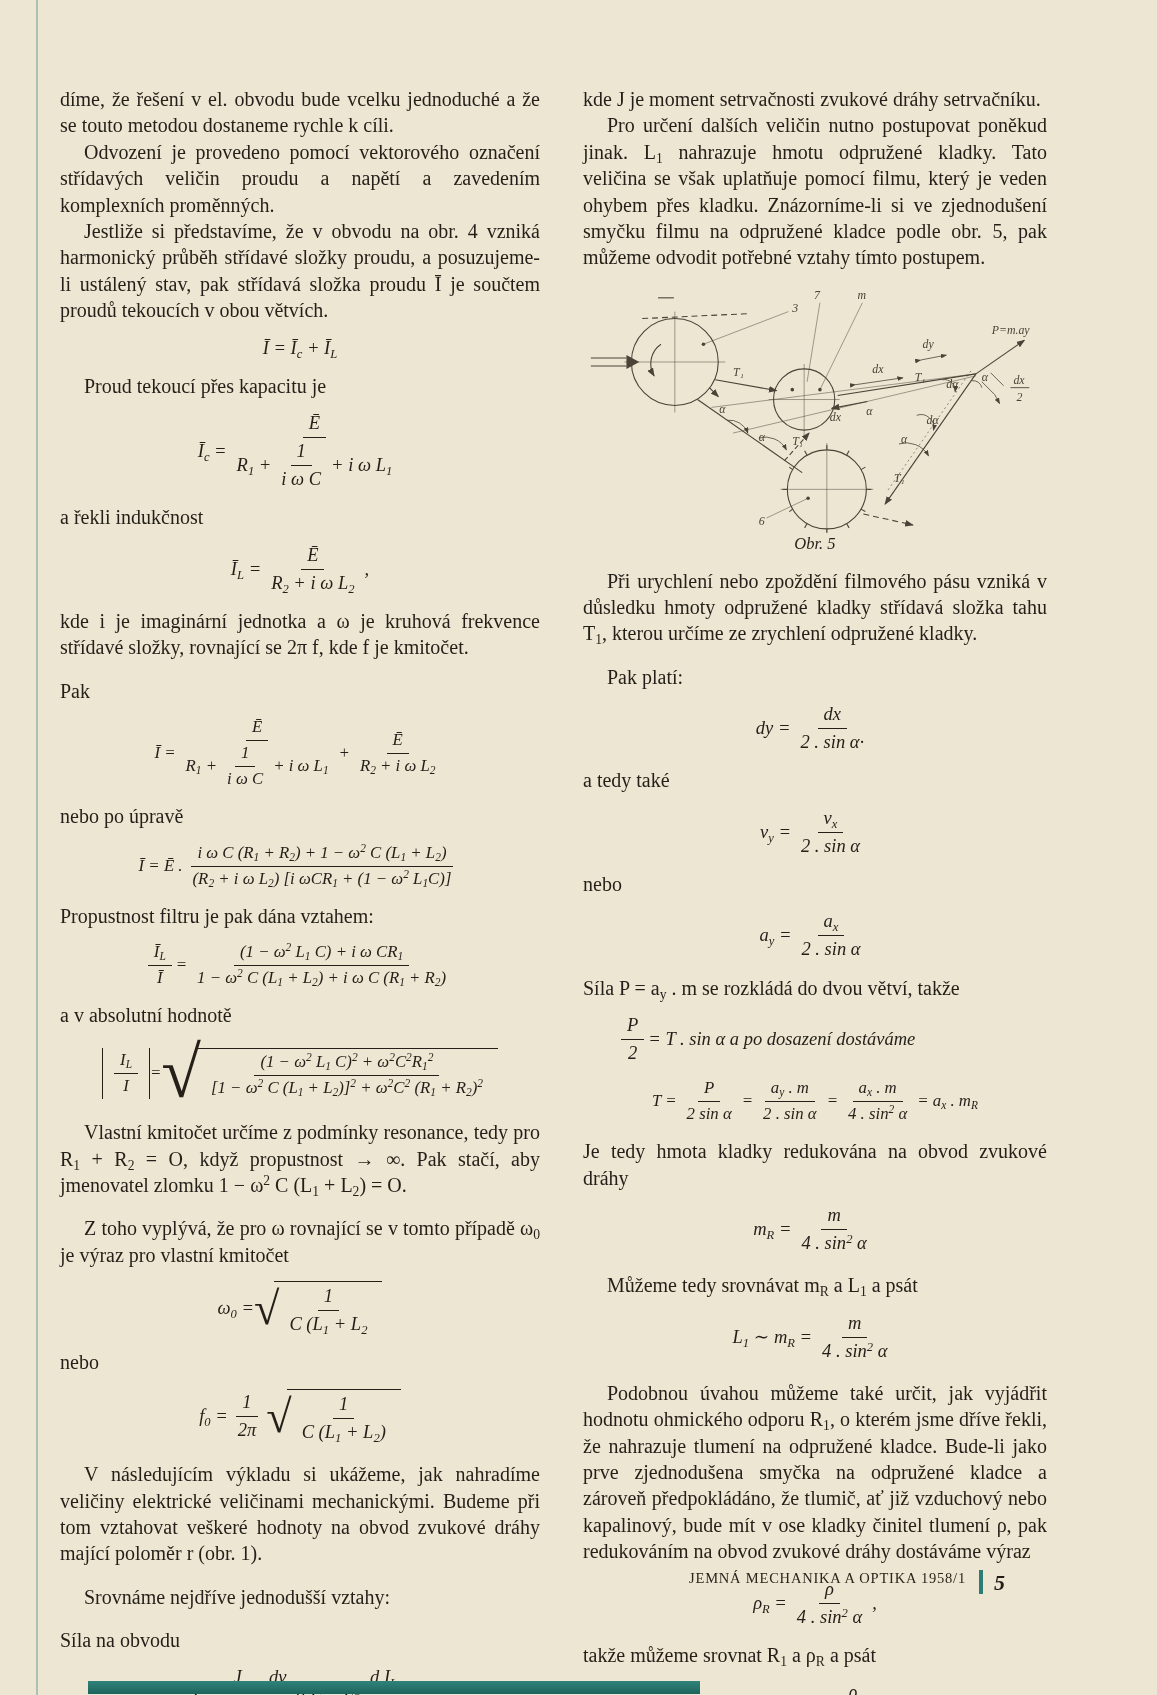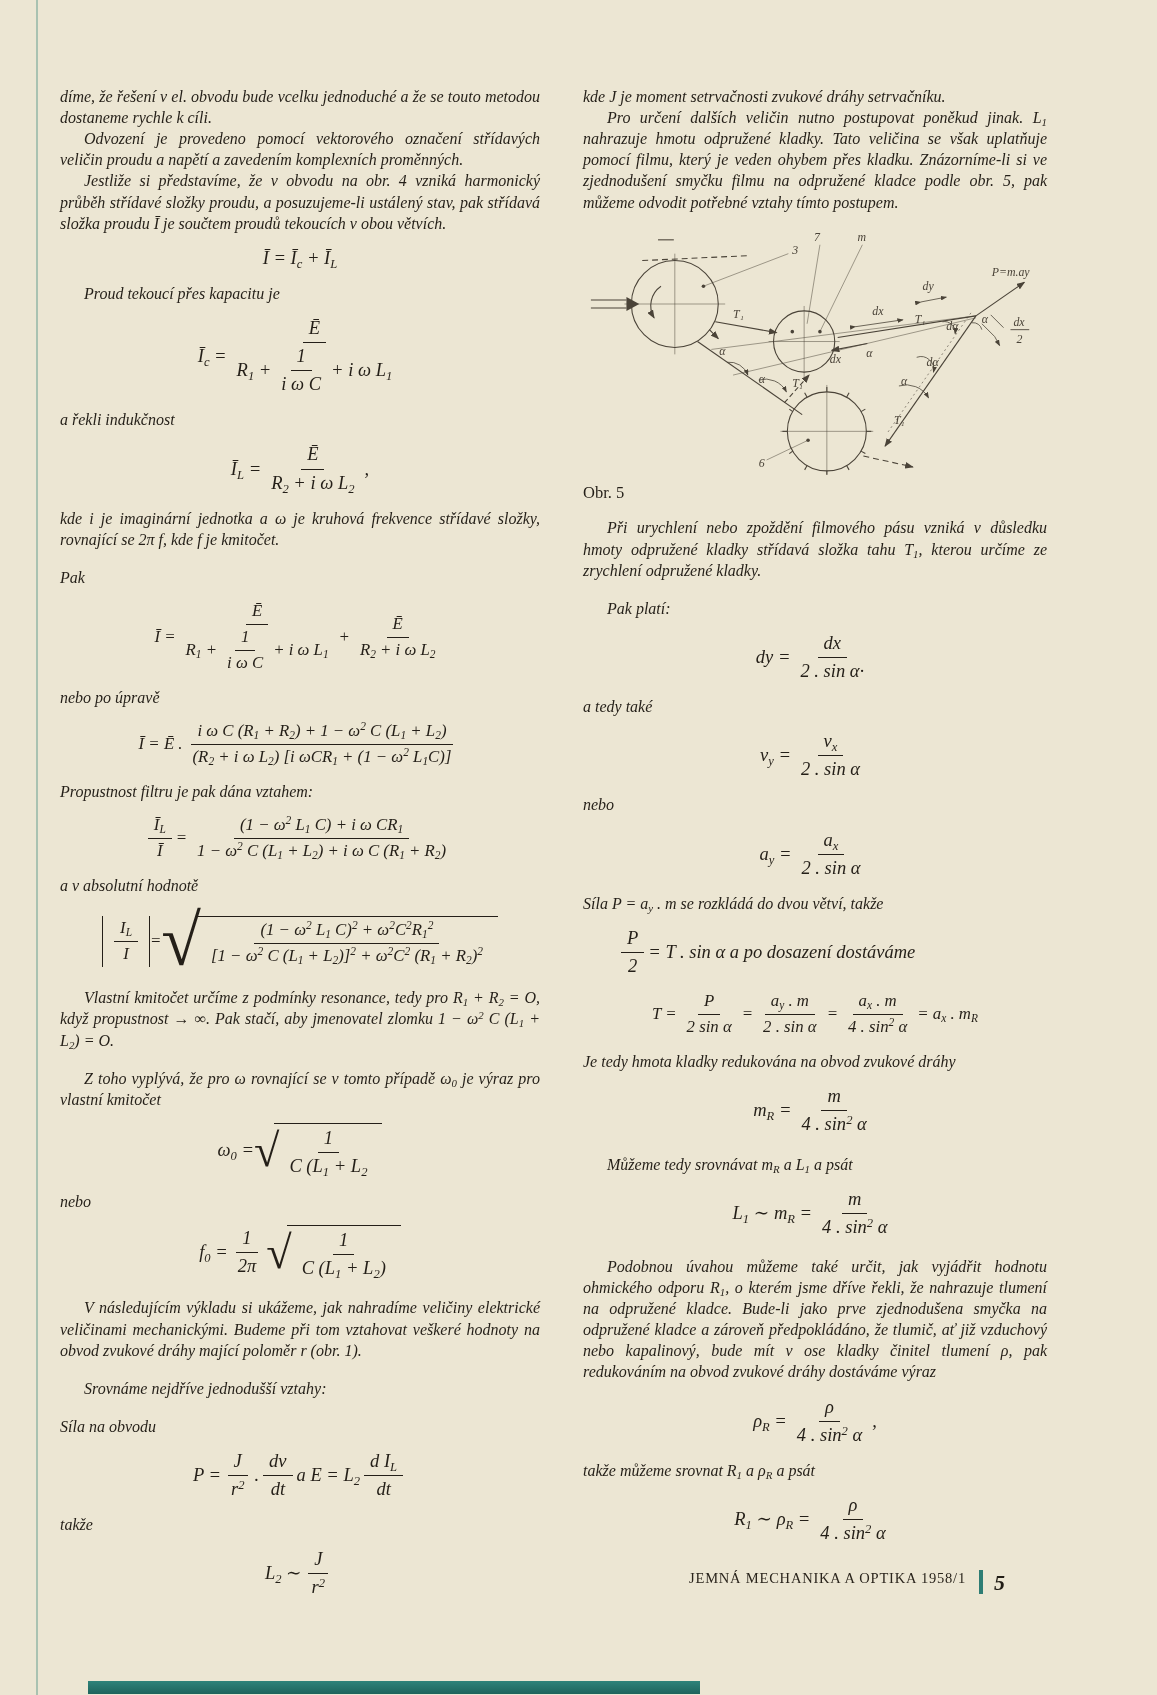--- a/index.html
+++ b/index.html
@@ -24,23 +24,22 @@
     background:var(--teal);opacity:.35;
   }
   .band{
     position:absolute;left:88px;top:1681px;width:612px;height:13px;
     background:linear-gradient(180deg,#2f837a,#1e645d);
   }
   .col{position:absolute;top:86px;}
   .col-left{left:60px;width:480px;}
   .col-right{left:583px;width:464px;}
   p,.flow{
-    margin:0;font-size:16px;line-height:1.32;text-align:justify;
+    margin:0;font-size:20px;line-height:1.32;text-align:justify;
     color:var(--ink);
-    font-style:italic;
   }
   .indent{text-indent:24px;}
   .mt{margin-top:17px;}
   sub{font-size:0.68em;vertical-align:-0.28em;line-height:0;}
   sup{font-size:0.68em;vertical-align:0.5em;line-height:0;}
   .eq{
     display:flex;justify-content:center;align-items:center;
     margin:13px 0;font-size:18.5px;font-style:italic;line-height:1.25;
     white-space:nowrap;
   }
@@ -60,21 +59,21 @@
   .big-root .sqrt-sign{font-size:4.3em;}
   .sqrt-body{border-top:1.8px solid currentColor;padding:3px 5px 0;display:inline-flex;align-items:center;}
   .absv{
     display:inline-flex;align-items:flex-end;
     border-left:1.8px solid currentColor;border-right:1.8px solid currentColor;
     padding:2px 7px;
   }
   .figure{margin:14px 0 4px;}
   .figure svg{display:block;width:100%;height:auto;}
   .fig-caption{
-    font-size:16.5px;margin:8px 0 14px;
+    text-align:center;font-style:italic;font-size:16.5px;margin:0 0 14px;
   }
   .fig-text{font-size:12px;font-style:italic;fill:var(--ink-light);
     font-family:"Liberation Serif","DejaVu Serif",serif;}
   .footer{
     position:absolute;top:1570px;right:152px;
     display:flex;align-items:flex-start;
   }
   .footer-journal{font-size:14.5px;letter-spacing:0.8px;color:#2a241c;}
   .footer-bar{display:inline-block;width:4px;height:24px;background:var(--teal);margin:0 11px 0 13px;}
   .footer-page{font-size:22px;font-weight:bold;font-style:italic;color:#211c15;}

